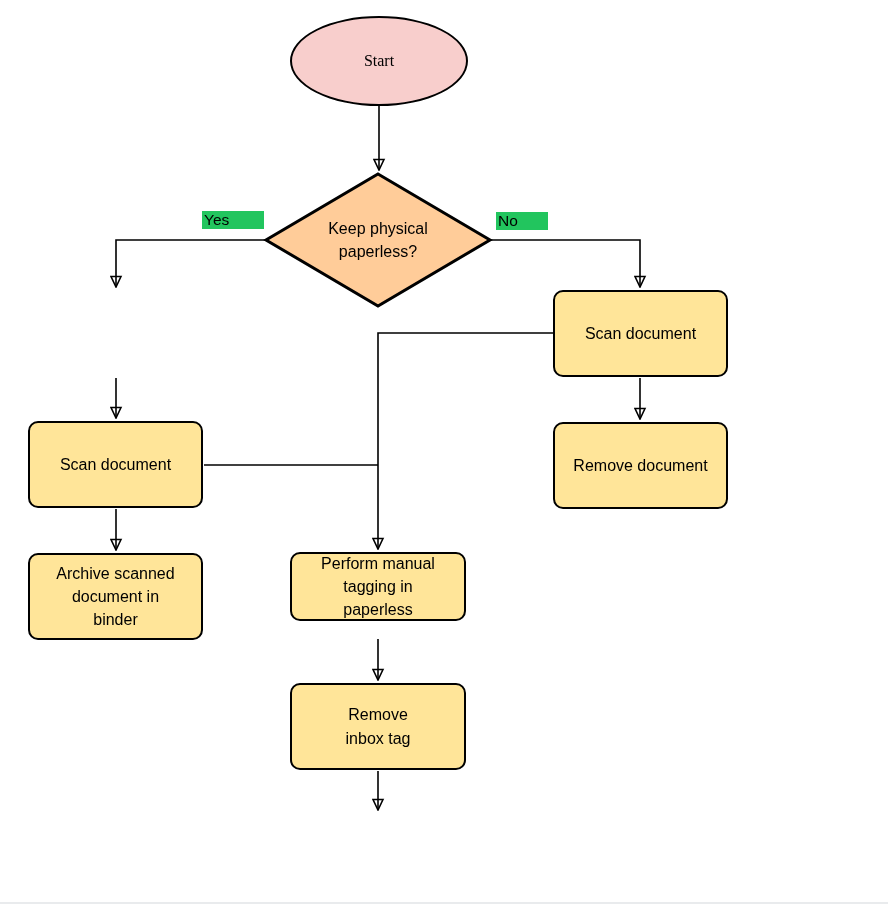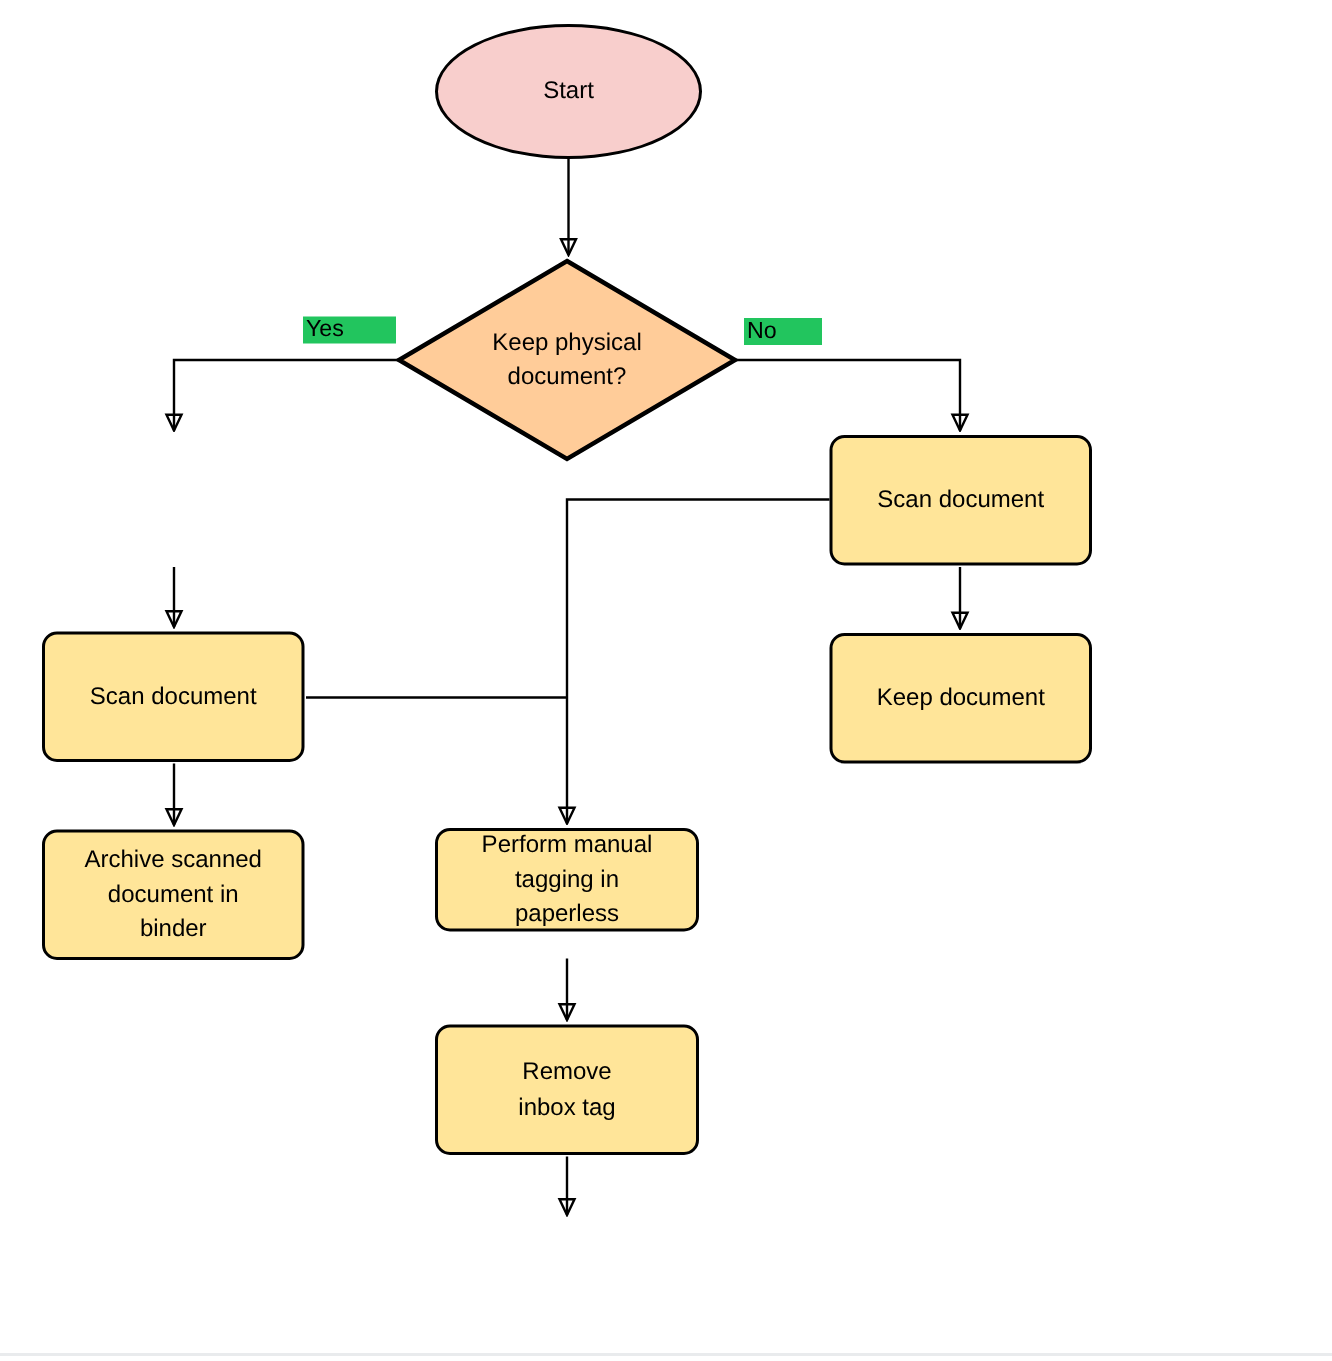--- a/index.html
+++ b/index.html
@@ -43,20 +43,21 @@
   }
   .process {
     background: var(--process-fill, #ffe599);
     border: 2.6px solid var(--stroke, #000000);
     border-radius: 10px;
   }
   .terminal {
     background: var(--terminal-fill, #f8cecc);
     border: 2.8px solid var(--stroke, #000000);
     border-radius: 50%;
+    font-family: Liberation Serif, serif;
   }
   .node-label {
     white-space: pre-line;
     padding: 0 4px;
   }
   .decision-wrap {
     position: absolute;
     display: flex;
     align-items: center;
     justify-content: center;
@@ -127,21 +128,21 @@
 
   <div class="node terminal" style="left:290px; top:16px; width:178px; height:90px">
     <span class="node-label">Start</span>
   </div>
 
   <div class="decision-wrap" style="left:263px; top:171px; width:230px; height:138px">
     <svg class="decision-svg" viewBox="0 0 230 138" aria-hidden="true">
       <polygon points="115,3 227,69 115,135 3,69"></polygon>
     </svg>
     <span class="node-label decision-label">Keep physical
-document?</span>
+paperless?</span>
   </div>
 
   <div class="edge-label" style="left:202px; top:211px; width:58px">Yes</div>
 
   <div class="edge-label" style="left:496px; top:212px; width:48px">No</div>
 
 
   <div class="node process" style="left:28px; top:421px; width:175px; height:87px">
     <span class="node-label">Scan document</span>
   </div>
@@ -150,21 +151,21 @@
     <span class="node-label">Archive scanned
 document in
 binder</span>
   </div>
 
   <div class="node process" style="left:553px; top:290px; width:175px; height:87px">
     <span class="node-label">Scan document</span>
   </div>
 
   <div class="node process" style="left:553px; top:422px; width:175px; height:87px">
-    <span class="node-label">Keep document</span>
+    <span class="node-label">Remove document</span>
   </div>
 
   <div class="node process" style="left:290px; top:552px; width:176px; height:69px">
     <span class="node-label">Perform manual
 tagging in
 paperless</span>
   </div>
 
 
   <div class="node process" style="left:290px; top:683px; width:176px; height:87px">

